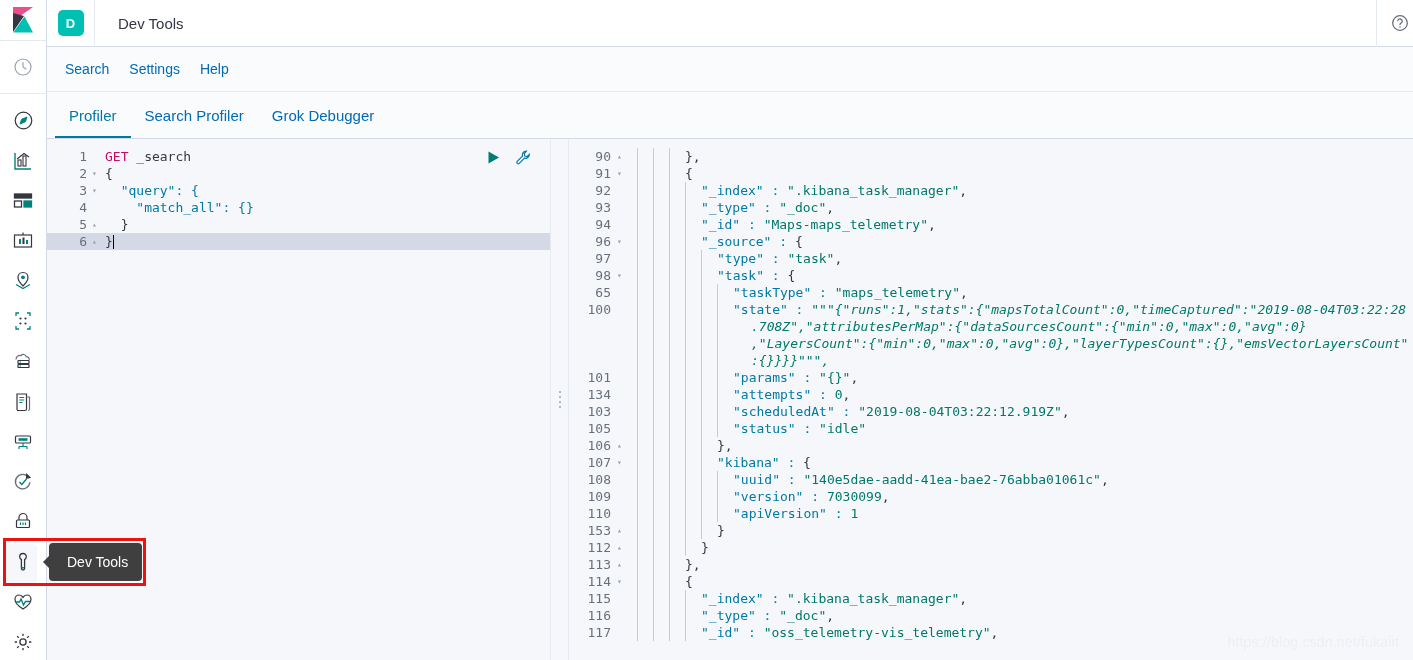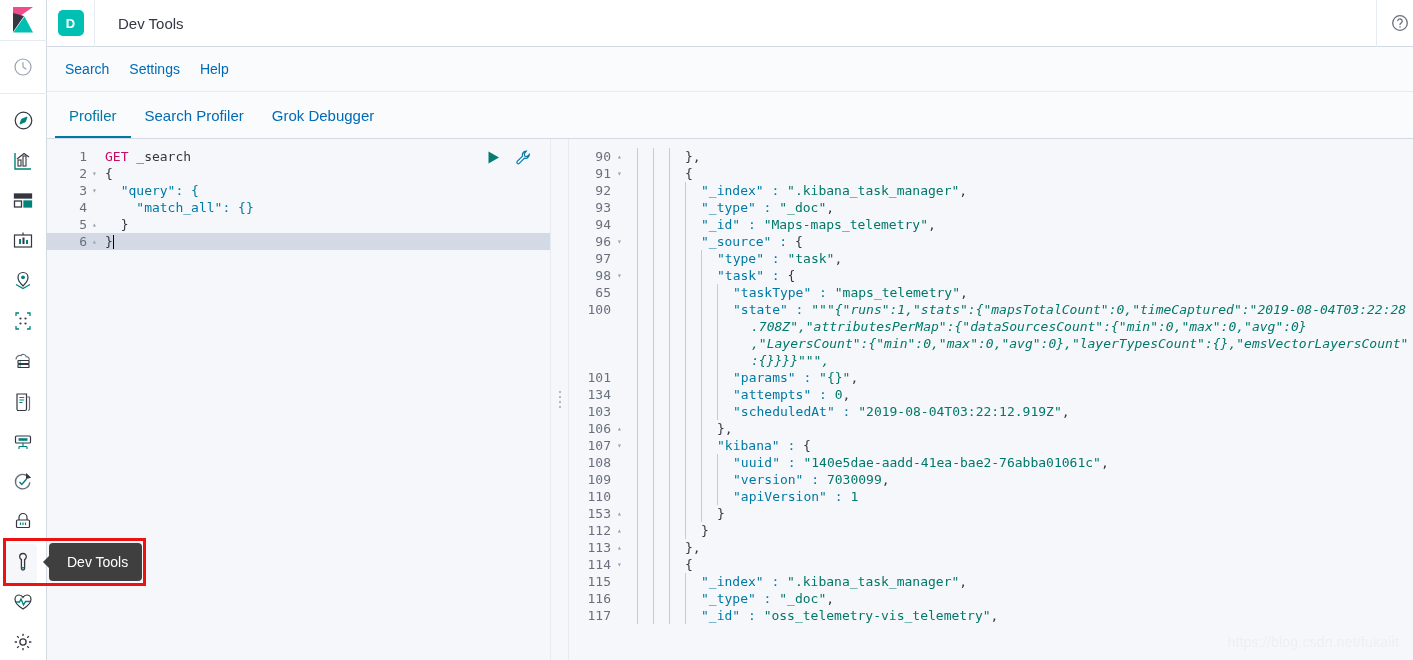--- a/index.html
+++ b/index.html
@@ -586,20 +586,35 @@
                 <span class="guide" style="left: 22px;"></span>
                 <span class="guide" style="left: 38px;"></span>
                 <span class="guide" style="left: 54px;"></span>
                 <span class="guide" style="left: 70px;"></span>
                 <span class="guide" style="left: 86px;"></span>
               </span>
               <div class="out-text" style="padding-left: 102px;"><span class="o-key">"scheduledAt" :</span><span class="o-punc"> </span><span class="o-str">"2019-08-04T03:22:12.919Z"</span><span class="o-punc">,</span></div>
             </span>
           </div>
           <div class="out-line">
+            <span class="out-gutter">105</span>
+            <span class="out-fold"></span>
+            <span class="out-body">
+              <span class="guides">
+                <span class="guide" style="left: 6px;"></span>
+                <span class="guide" style="left: 22px;"></span>
+                <span class="guide" style="left: 38px;"></span>
+                <span class="guide" style="left: 54px;"></span>
+                <span class="guide" style="left: 70px;"></span>
+                <span class="guide" style="left: 86px;"></span>
+              </span>
+              <div class="out-text" style="padding-left: 102px;"><span class="o-key">"status" :</span><span class="o-punc"> </span><span class="o-str">"idle"</span></div>
+            </span>
+          </div>
+          <div class="out-line">
             <span class="out-gutter">106</span>
             <span class="out-fold">▴</span>
             <span class="out-body">
               <span class="guides">
                 <span class="guide" style="left: 6px;"></span>
                 <span class="guide" style="left: 22px;"></span>
                 <span class="guide" style="left: 38px;"></span>
                 <span class="guide" style="left: 54px;"></span>
                 <span class="guide" style="left: 70px;"></span>
               </span>

